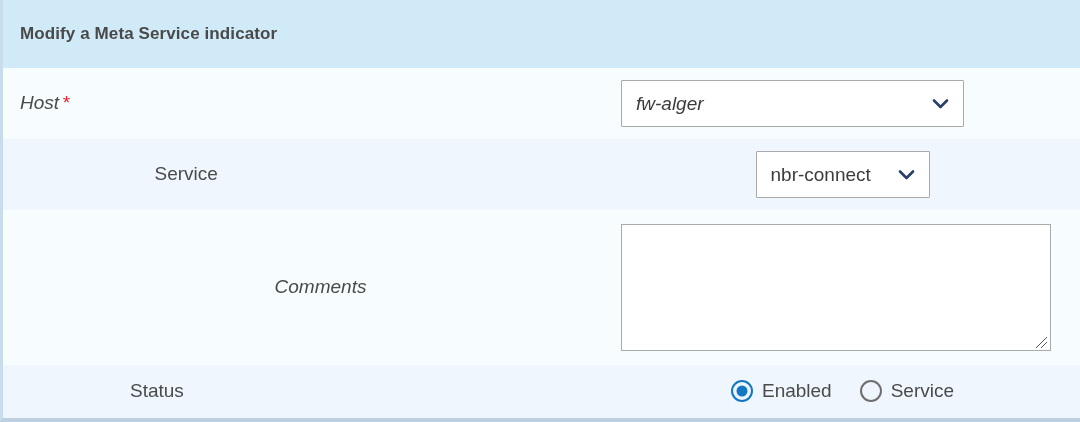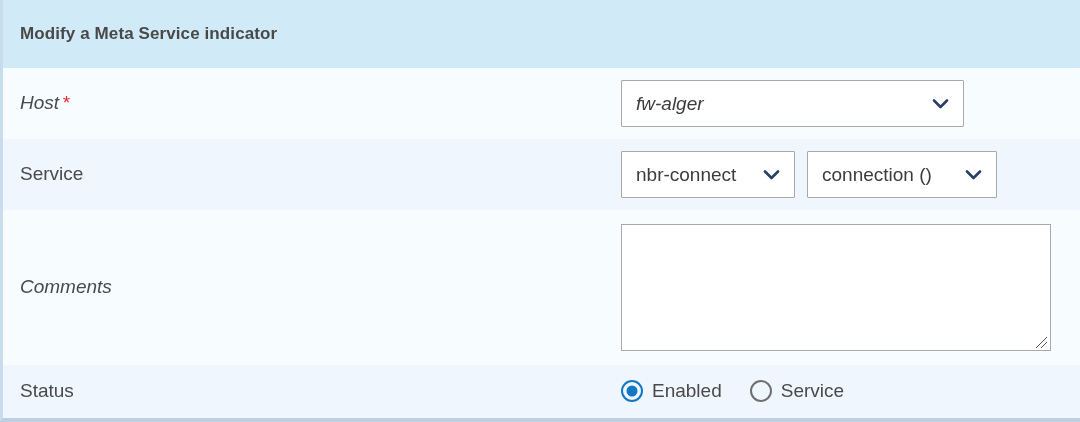--- a/index.html
+++ b/index.html
@@ -42,25 +42,25 @@
   }
 
   .form-row {
     display: flex;
     align-items: center;
     box-sizing: border-box;
     padding-left: 17px;
     padding-right: 16px;
   }
   .form-row.odd  { background: #f7fcfe; font-style: italic; }
-  .form-row.even { background: #eff6fd; }
+  .form-row.even { background: #eff6fd; justify-content: center; }
 
   .row-host     { height: 72px; }
   .row-service  { height: 72px; }
-  .row-comments { height: 156px; }
+  .row-comments { height: 156px; text-align: center; }
   .row-status   { height: 54px; flex: 1 1 auto; }
 
   .field-label {
     width: 601px;
     min-width: 601px;
     font-size: 19px;
     color: #4a4a4a;
     line-height: 1.2;
   }
   .req-star {
@@ -197,28 +197,20 @@
     </div>
     <div class="field-control">
       <div class="select-box select-service">
         <span class="select-value">nbr-connect</span>
         <span class="chevron">
           <svg width="17" height="11" viewBox="0 0 17 11">
             <polyline points="2,2 8.5,8.5 15,2" fill="none" stroke="#2a3f66" stroke-width="2.6" stroke-linecap="round" stroke-linejoin="round"></polyline>
           </svg>
         </span>
       </div>
-      <div class="select-box select-metric">
-        <span class="select-value">connection ()</span>
-        <span class="chevron">
-          <svg width="17" height="11" viewBox="0 0 17 11">
-            <polyline points="2,2 8.5,8.5 15,2" fill="none" stroke="#2a3f66" stroke-width="2.6" stroke-linecap="round" stroke-linejoin="round"></polyline>
-          </svg>
-        </span>
-      </div>
     </div>
   </div>
 
   <div class="form-row odd row-comments">
     <div class="field-label">
       <span>Comments</span>
     </div>
     <div class="field-control">
       <div class="textarea-box">
         <span class="resize-grip">

